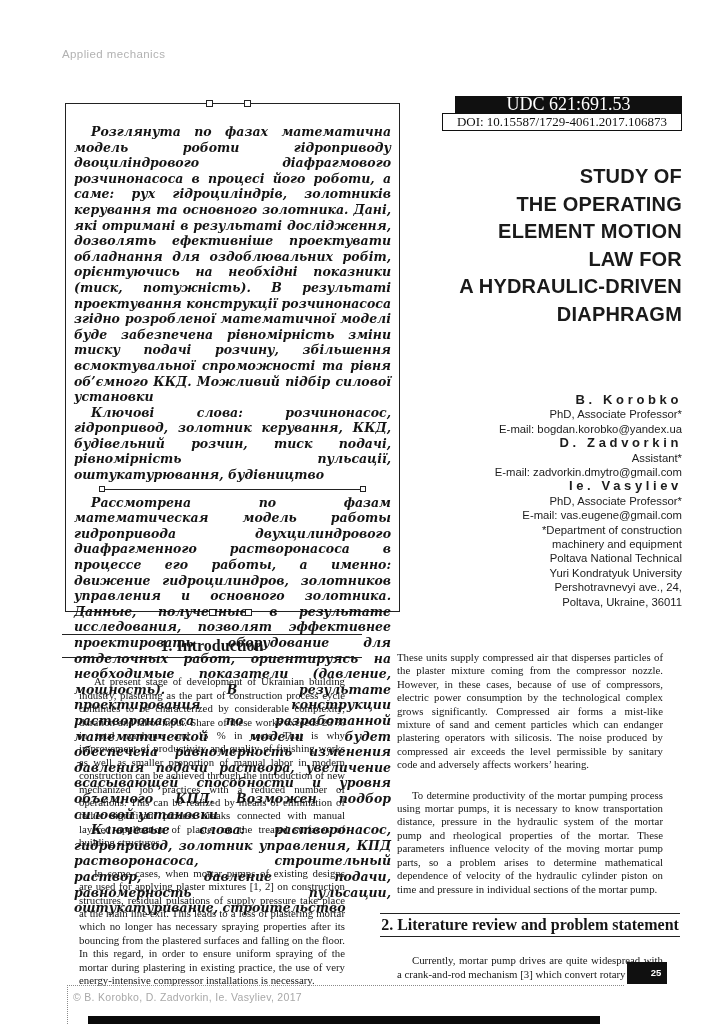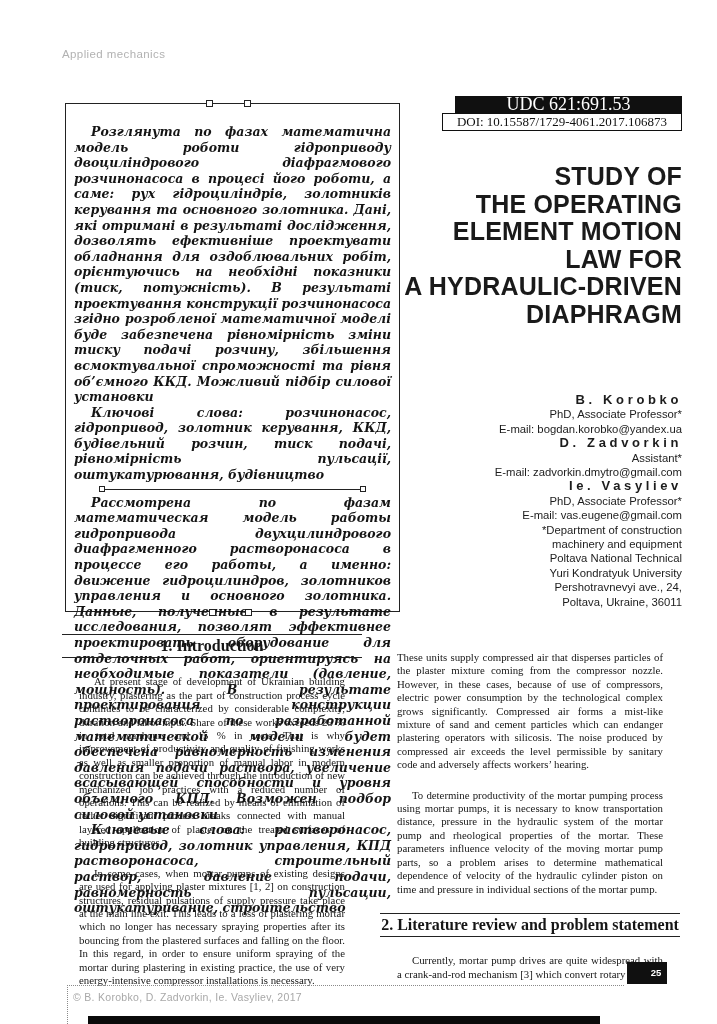--- a/index.html
+++ b/index.html
@@ -50,21 +50,21 @@
   .doi-box {
     position:absolute; right:35px; top:113px; width:240px; height:18px;
     border:1.3px solid #101010; box-sizing:border-box; background:#fff;
     color:#101010; text-align:center; font-size:13px; line-height:15px;
     font-family:"Liberation Serif", serif;
   }
   
   .title {
     position:absolute; right:35px; top:163px; width:310px;
     text-align:right; font-family:"Liberation Sans", sans-serif;
-    font-weight:bold; font-size:25px; line-height:27.6px;
+    font-weight:bold; font-size:20px; line-height:27.6px;
     color:#1a1a1a; letter-spacing:0.2px;
   }
   
   .authors {
     position:absolute; right:35px; top:393px; width:290px;
     text-align:right; font-family:"Liberation Sans", sans-serif;
     font-size:11.3px; line-height:14.4px; color:#1c1c1c;
   }
   .a-name { font-weight:bold; font-size:13px; letter-spacing:0.28em; }
   

